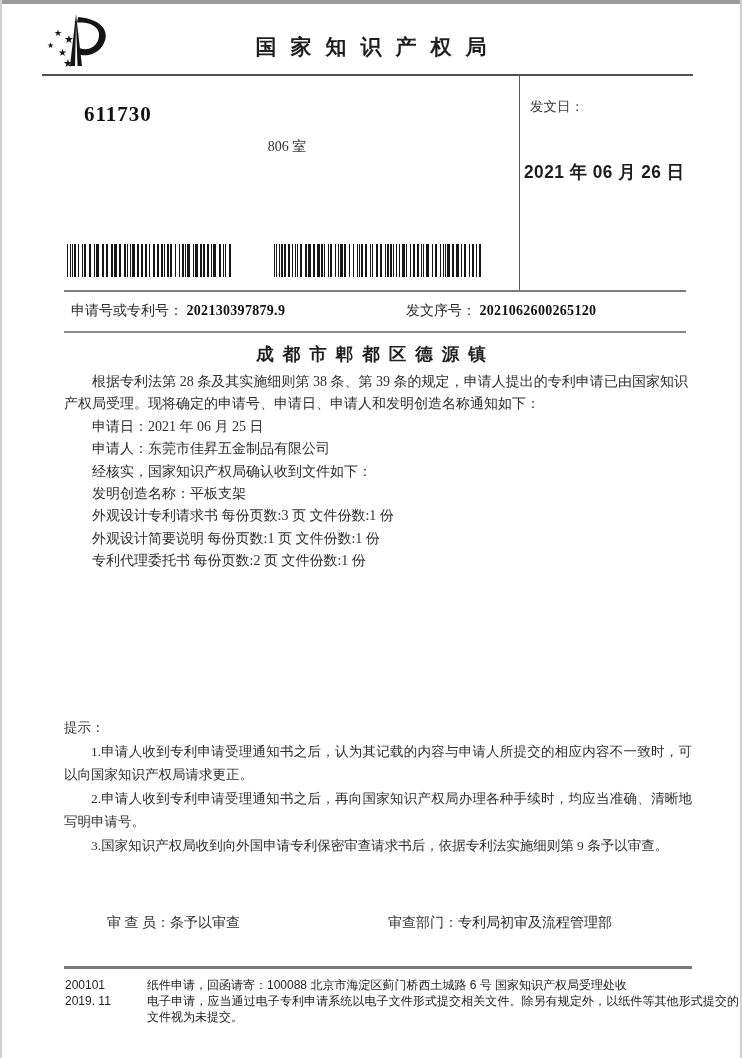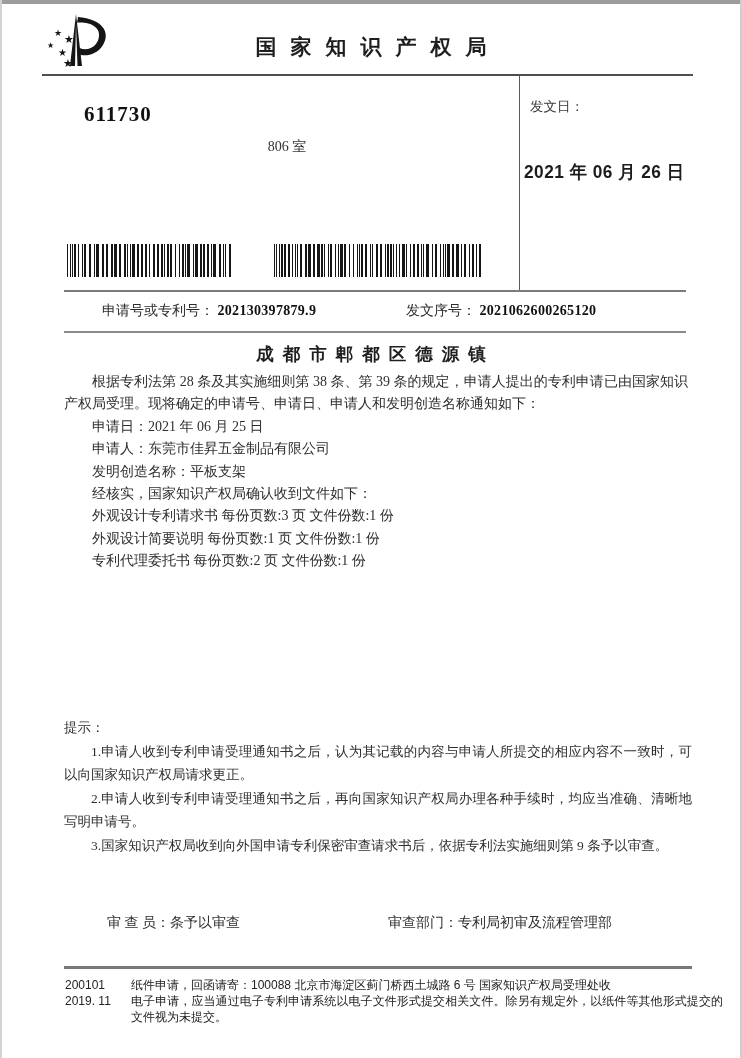--- a/index.html
+++ b/index.html
@@ -41,21 +41,21 @@
     font-size:18px;font-weight:700;color:#1c1c1c;letter-spacing:0.5px;
     transform:scaleX(0.96);transform-origin:left;
   }
   
   .barcode{position:absolute;top:244px;height:33px;}
   .bc1{left:65px;width:167px;}
   .bc2{left:272px;width:211px;}
   .rule2{position:absolute;left:62px;top:290px;width:622px;height:2px;background:#7c7c7c;}
   
   .numrow{position:absolute;left:0;top:302px;width:742px;font-size:14px;}
-  .numrow .grp1{position:absolute;left:69px;white-space:nowrap;margin-left:31px;}
+  .numrow .grp1{position:absolute;left:69px;white-space:nowrap;}
   .numrow .grp2{position:absolute;left:404px;white-space:nowrap;}
   .numrow b{font-weight:700;color:#111;letter-spacing:0.3px;}
   .rule3{position:absolute;left:62px;top:331px;width:622px;height:1.5px;background:#8a8a8a;}
   
   .notice-title{
     position:absolute;left:0;right:0;top:342px;text-align:center;
     font-size:17.5px;font-weight:700;letter-spacing:9px;color:#1f1f1f;text-indent:9px;
   }
   
   .main-text{
@@ -76,21 +76,21 @@
   .examiner{position:absolute;left:105px;white-space:nowrap;}
   .dept{position:absolute;left:386px;white-space:nowrap;}
   
   .footer-rule{position:absolute;left:62px;top:966px;width:628px;height:3px;background:#787878;}
   .footer{
     position:absolute;left:0;top:977px;width:742px;
     font-family:"Liberation Sans","DejaVu Sans",sans-serif;
     font-size:12px;line-height:16px;color:#222;
   }
   .fcodes{position:absolute;left:63px;width:62px;}
-  .ftext{position:absolute;left:129px;width:592px;text-align:justify;}
+  .ftext{position:absolute;left:145px;width:592px;text-align:justify;}
   .bar{position:absolute;top:0;bottom:0;background:#161616;}
 </style>
 </head>
 <body>
 
 <div class="page">
   <div class="top-strip"></div>
 
   <svg class="logo" viewBox="0 0 78 60" aria-hidden="true">
     <text x="18" y="24" font-size="9" font-family="DejaVu Sans" fill="#151515">★</text>
@@ -237,22 +237,22 @@
     </span>
   </div>
   <div class="rule3"></div>
 
   <div class="notice-title">成都市郫都区德源镇</div>
 
   <div class="main-text">
     <p class="indent">根据专利法第 28 条及其实施细则第 38 条、第 39 条的规定，申请人提出的专利申请已由国家知识产权局受理。现将确定的申请号、申请日、申请人和发明创造名称通知如下：</p>
     <p class="indent"><span>申请日：</span><span>2021 年 06 月 25 日</span></p>
     <p class="indent"><span>申请人：</span><span>东莞市佳昇五金制品有限公司</span></p>
+    <p class="indent recv">经核实，国家知识产权局确认收到文件如下：</p>
     <p class="indent"><span>发明创造名称：</span><span>平板支架</span></p>
-    <p class="indent recv">经核实，国家知识产权局确认收到文件如下：</p>
     <p class="indent">外观设计专利请求书 每份页数:3 页  文件份数:1 份</p>
     <p class="indent">外观设计简要说明 每份页数:1 页  文件份数:1 份</p>
     <p class="indent">专利代理委托书 每份页数:2 页  文件份数:1 份</p>
   </div>
 
   <div class="tips">
     <p>提示：</p>
     <p class="indent">1.申请人收到专利申请受理通知书之后，认为其记载的内容与申请人所提交的相应内容不一致时，可以向国家知识产权局请求更正。</p>
     <p class="indent">2.申请人收到专利申请受理通知书之后，再向国家知识产权局办理各种手续时，均应当准确、清晰地写明申请号。</p>
     <p class="indent">3.国家知识产权局收到向外国申请专利保密审查请求书后，依据专利法实施细则第 9 条予以审查。</p>

